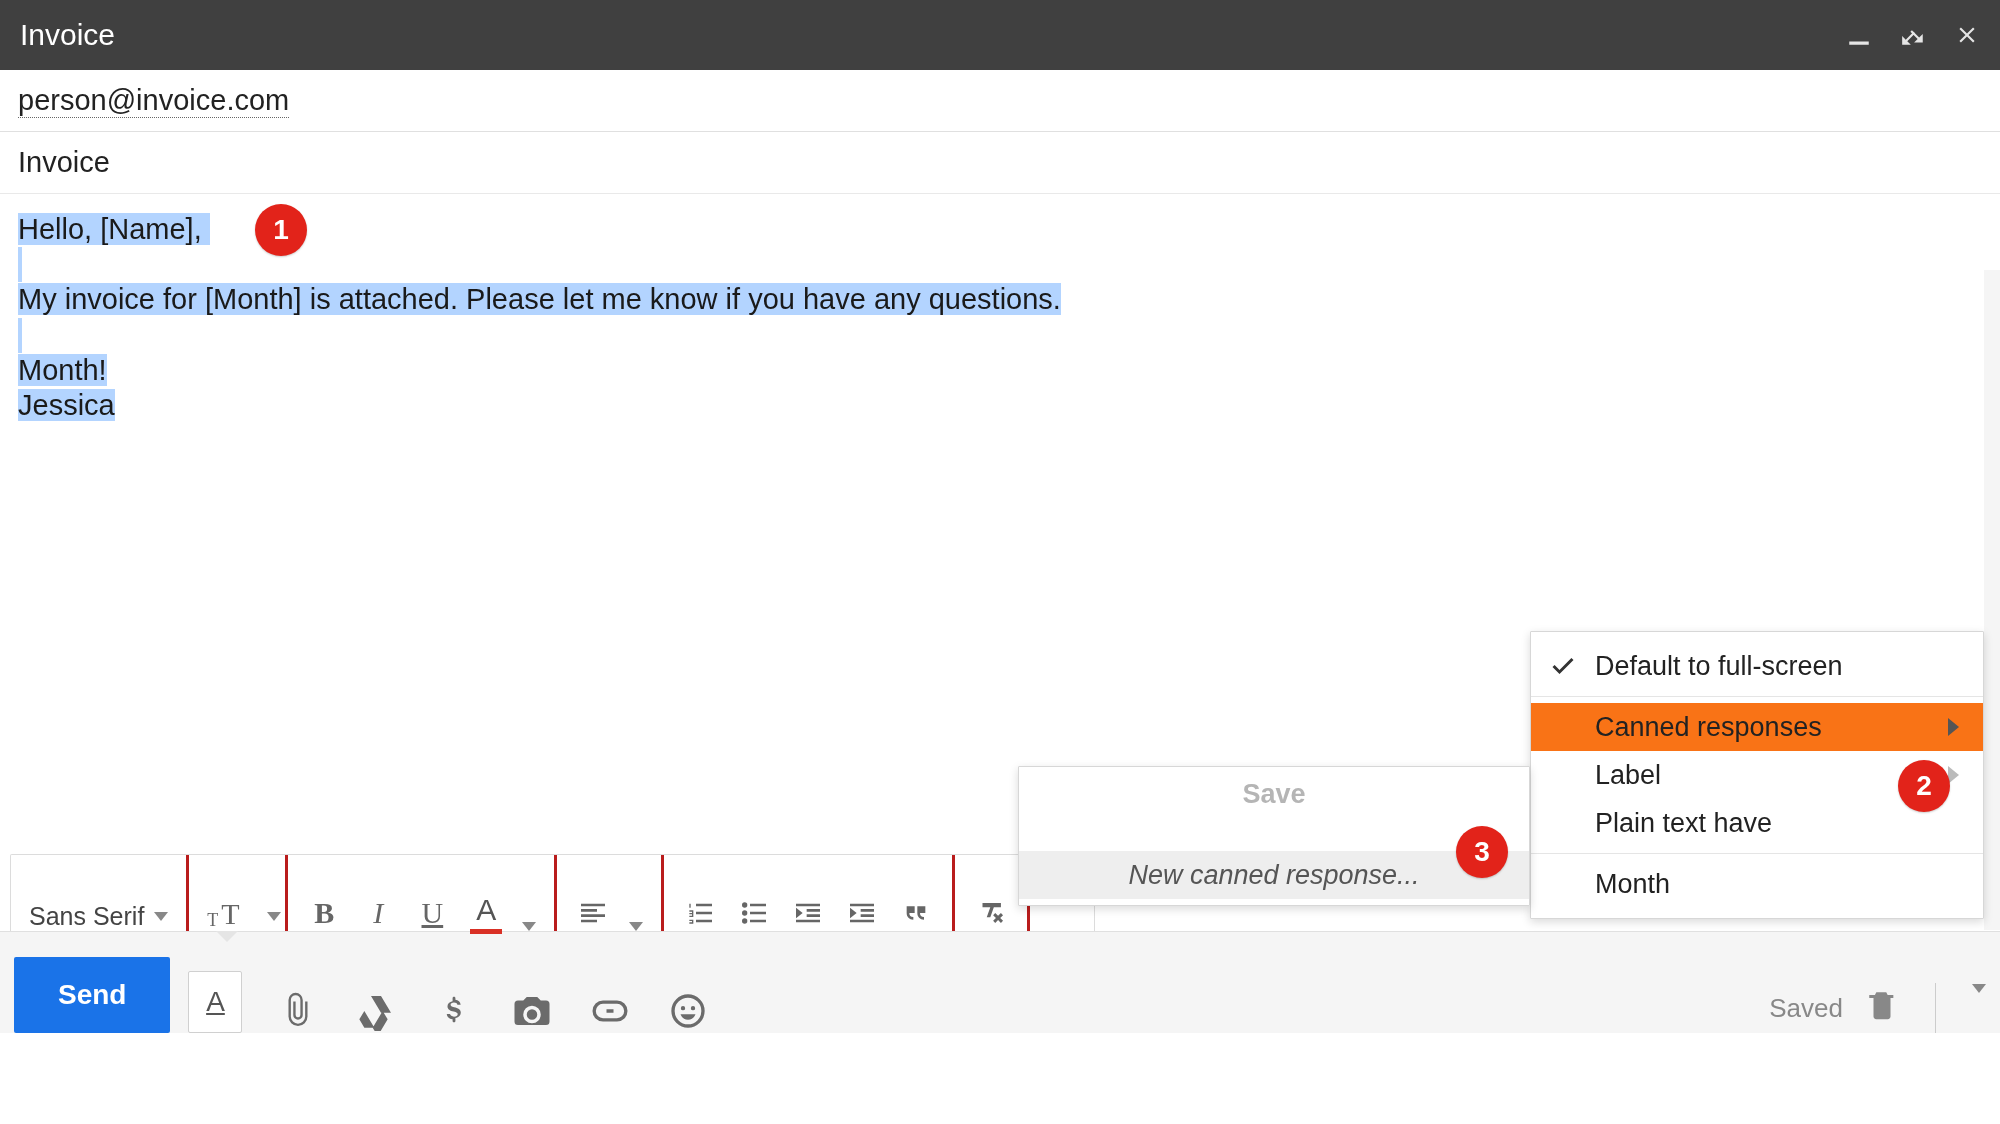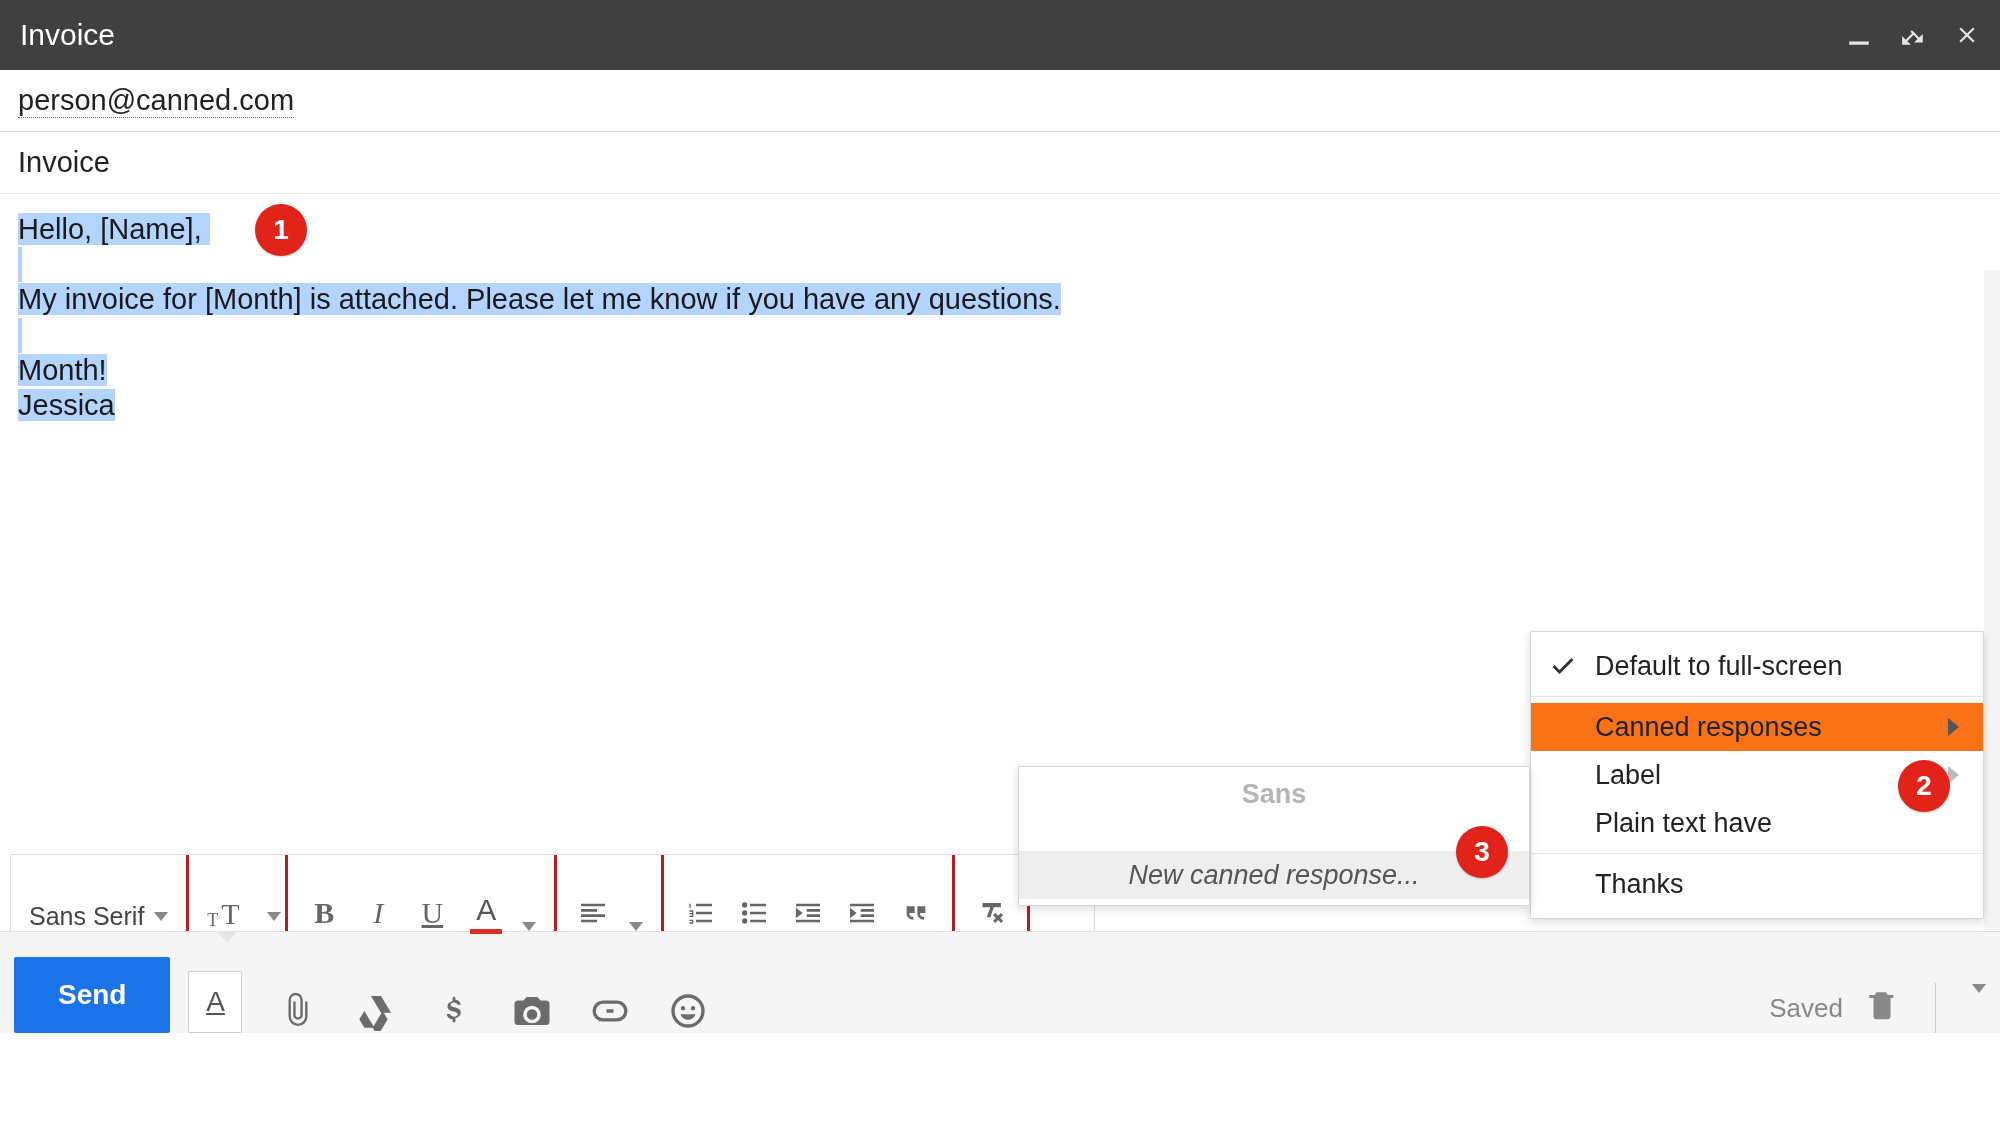--- a/index.html
+++ b/index.html
@@ -148,21 +148,21 @@
     </span>
     <span class="ctrl-icon">
       <svg viewBox="0 0 24 24" width="28" height="28">
           <path d="M19 6.4L17.6 5 12 10.6 6.4 5 5 6.4 10.6 12 5 17.6 6.4 19 12 13.4 17.6 19 19 17.6 13.4 12z"></path>
         </svg>
     </span>
   </div>
 </div>
 
 <div class="field-row">
-  <span class="to-value">person@canned.com</span>
+  <span class="to-value">person@invoice.com</span>
 </div>
 
 <div class="field-row" style="border-bottom:1px solid #e9e9e9;">
   <span class="subject-value">Invoice</span>
 </div>
 
 <div class="body-area">
   <p><span class="sel">Hello, [Name],</span><span class="sel">&nbsp;</span></p>
   <span class="cursor-line"></span>
   <p><span class="sel">My invoice for [Month] is attached. Please let me know if you have any questions.</span></p>
@@ -319,31 +319,31 @@
   <div class="row">
     <span>Label</span>
     <span style="flex:1"></span>
     <span class="sub-caret" style="border-left-color:#bbb;"></span>
   </div>
   <div class="row">
     <span>Plain text have</span>
   </div>
   <hr>
   <div class="row">
-    <span>Thanks</span>
+    <span>Month</span>
   </div>
 </div>
 
 <div class="anno" style="left:1898px; top:760px;">
   <span>2</span>
 </div>
 
 <div class="menu sub-menu">
   <div class="row header">
-    <span>Sans</span>
+    <span>Save</span>
   </div>
   <div class="row new">
     <span>New canned response...</span>
   </div>
 </div>
 
 <div class="anno" style="left:1456px; top:826px;">
   <span>3</span>
 </div>
 

